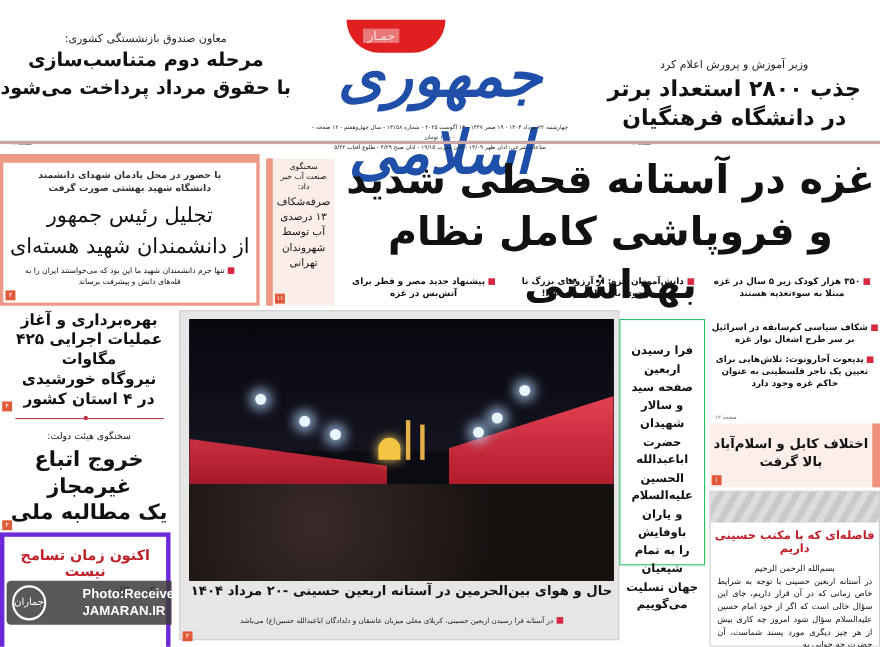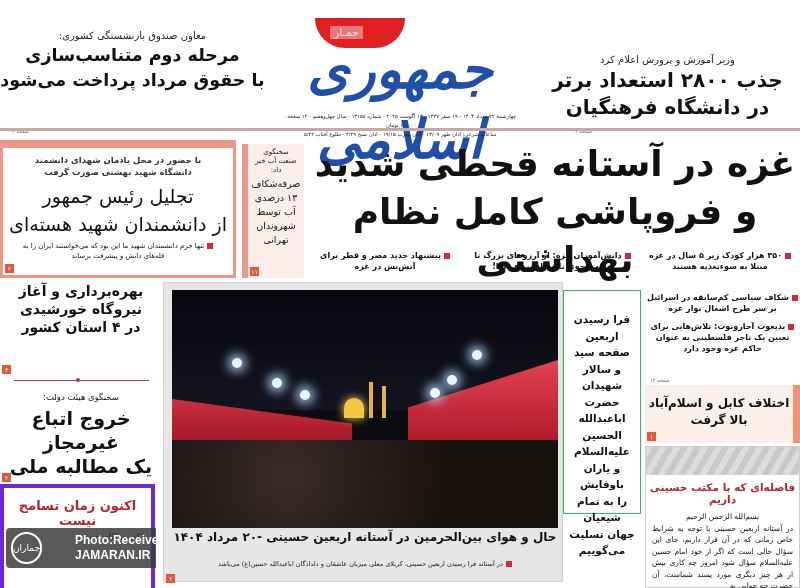--- a/index.html
+++ b/index.html
@@ -148,20 +148,21 @@
   <div class="line">و فروپاشی کامل نظام بهداشتی</div>
 </div>
 <div id="subnews" class="abs">
   <div class="item"><span class="bullet"></span><span>۳۵۰ هزار کودک زیر ۵ سال در غزه مبتلا به سوءتغذیه هستند</span></div>
   <div class="item"><span class="bullet"></span><span>دانش‌آموزان غزه: از آرزوهای بزرگ تا جست‌وجوی ناامیدانه برای غذا!</span></div>
   <div class="item"><span class="bullet"></span><span>پیشنهاد جدید مصر و قطر برای آتش‌بس در غزه</span></div>
 </div>
 
 <div id="solar" class="abs">
   <div class="head">بهره‌برداری و آغاز</div>
+  <div class="head">عملیات اجرایی ۴۲۵ مگاوات</div>
   <div class="head">نیروگاه خورشیدی</div>
   <div class="head">در ۴ استان کشور</div>
 </div>
 <div class="pagenum" style="left:2px;top:365px;">۴</div>
 <div id="divider1" class="abs">
     <div class="dot"></div>
   </div>
 
 <div id="illegal" class="abs">
   <div class="kicker">سخنگوی هیئت دولت:</div>

